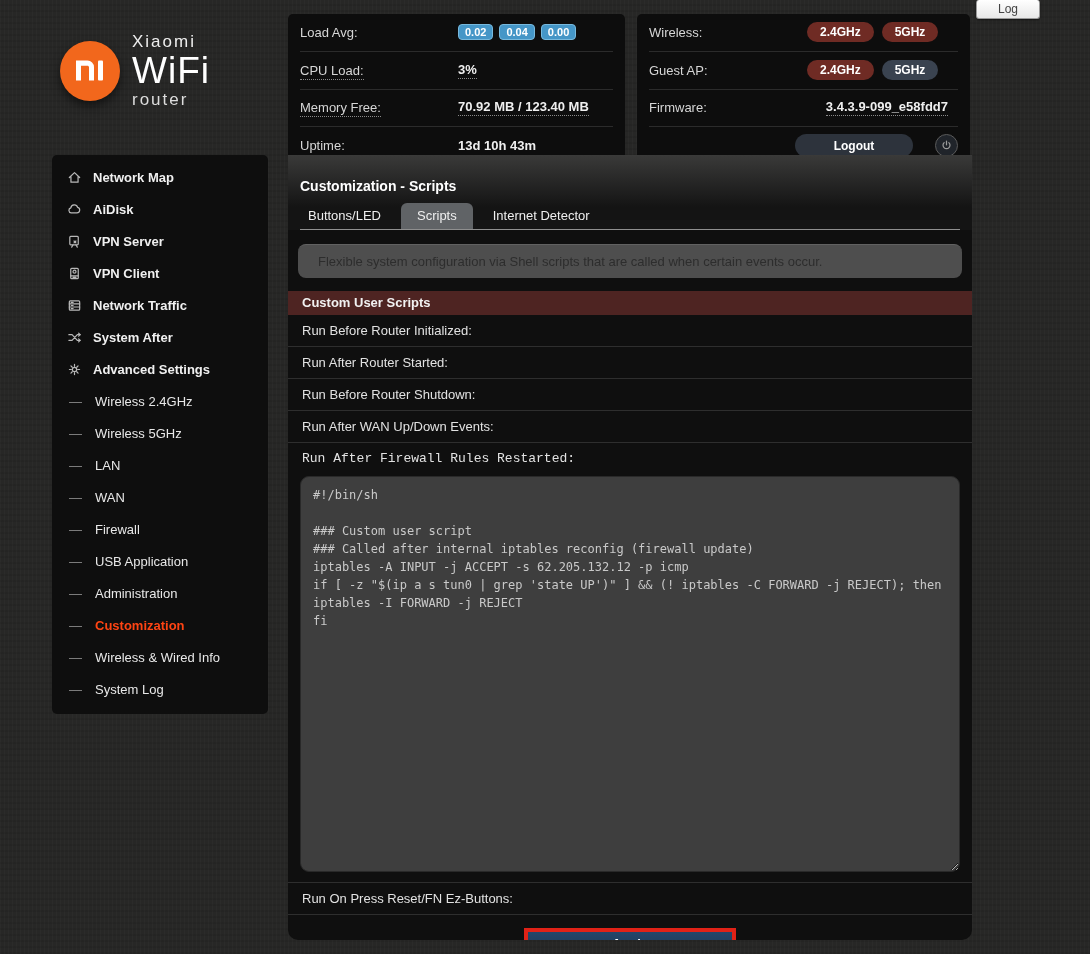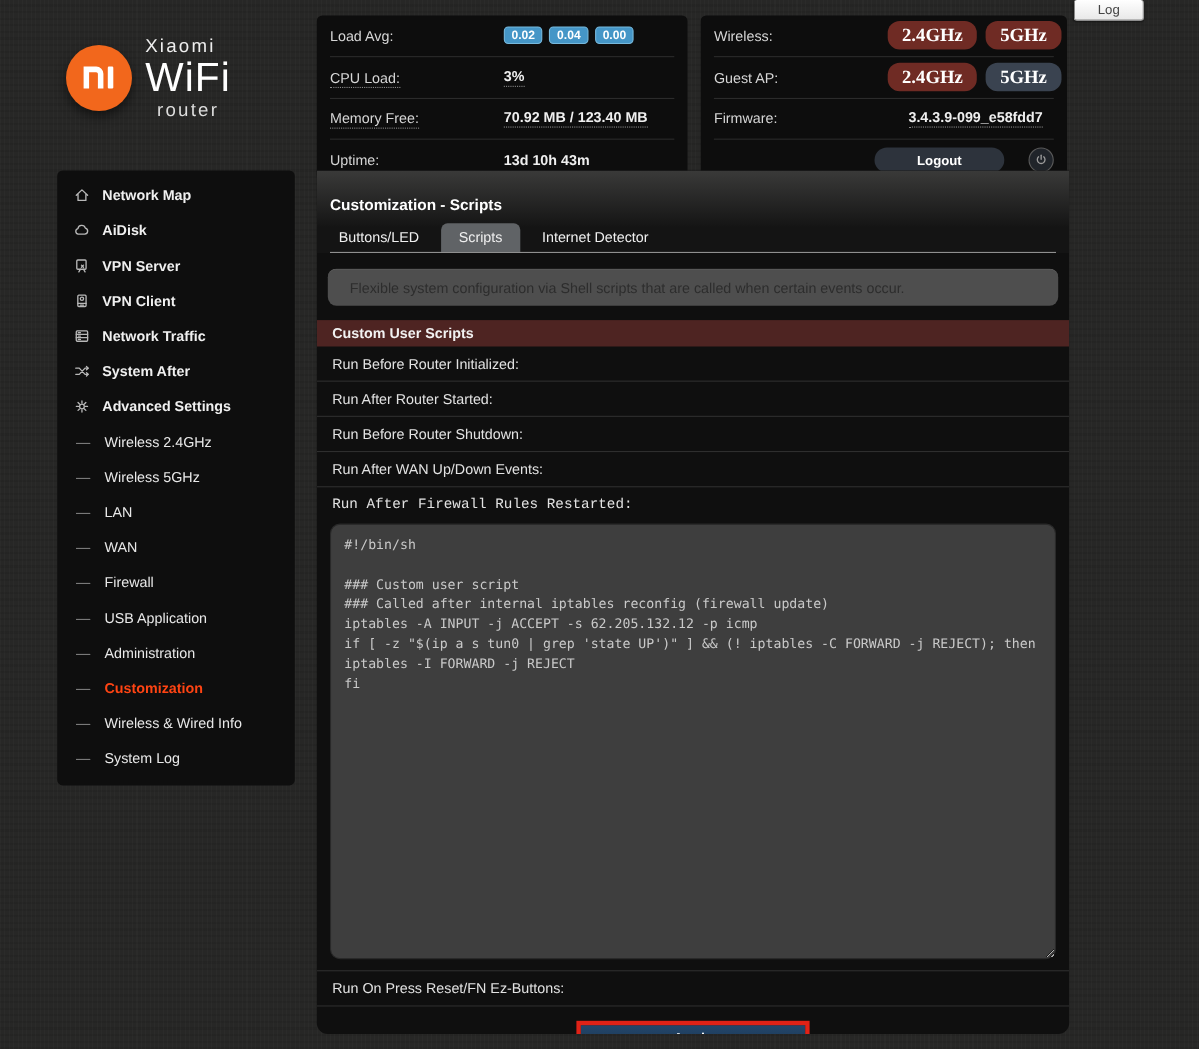--- a/index.html
+++ b/index.html
@@ -28,21 +28,21 @@
   
   .logo { position:absolute; left:60px; top:33px; display:flex; align-items:center; }
   .mi-circle {
     width:60px; height:60px; border-radius:50%;
     background:#f2671c; display:flex; align-items:center; justify-content:center;
     box-shadow:0 5px 10px rgba(0,0,0,.5);
   }
   .logo-text { margin-left:12px; color:#fff; line-height:1; }
   .logo-brand { font-size:17px; font-weight:300; letter-spacing:2px; color:#eee; }
   .logo-product { font-size:37px; font-weight:400; letter-spacing:1px; margin-top:2px; }
-  .logo-sub { font-size:17px; font-weight:300; letter-spacing:2px; color:#ddd; text-align:center; margin-top:2px; }
+  .logo-sub { font-size:17px; font-weight:300; letter-spacing:2px; color:#ddd; text-align:left; margin-top:2px; }
 
   
   .panel {
     position:absolute; top:14px; height:150px;
     background:#0d0d0d; border-radius:5px; padding:0 12px;
     display:flex; flex-direction:column;
   }
   .panel-status { left:288px; width:337px; }
   .panel-wireless { left:637px; width:333px; }
   .srow {
@@ -53,22 +53,22 @@
   .slabel { width:158px; color:#d6d6d6; flex:0 0 auto; }
   .dotted { border-bottom:1px dotted #8a8a8a; padding-bottom:1px; }
   .svalue { color:#efefef; font-weight:bold; }
   .badges { display:flex; gap:6px; }
   .badge {
     background:#4596c7; border:1px solid #77b9dd; border-radius:4px;
     color:#fff; font-weight:bold; font-size:11px; padding:1px 6px;
   }
   .pills { display:flex; gap:8px; margin-left:auto; margin-right:24px; }
   .pill {
-    border-radius:11px; color:#fff; font-weight:bold; font-size:17px;
-    padding:3px 13px; border:none; cursor:pointer; font-family:Liberation Serif, serif;
+    border-radius:11px; color:#fff; font-weight:bold; font-size:12px;
+    padding:3px 13px; border:none; cursor:pointer; font-family:Liberation Sans, sans-serif;
   }
   .pill-red { background:#6f2b24; }
   .pill-grey { background:#3a4350; }
   .fw-value { margin-left:auto; margin-right:10px; }
   .logout-wrap { margin-left:auto; display:flex; align-items:center; gap:22px; }
   .logout-btn {
     width:118px; height:23px; border-radius:12px; border:none;
     background:#2d333c; color:#fff; font-weight:bold; font-size:12px;
     cursor:pointer; font-family:inherit;
   }

